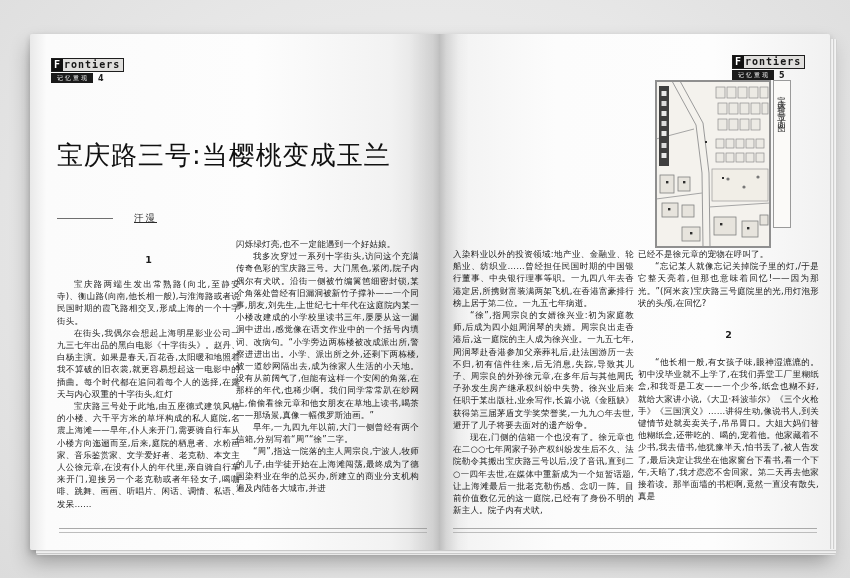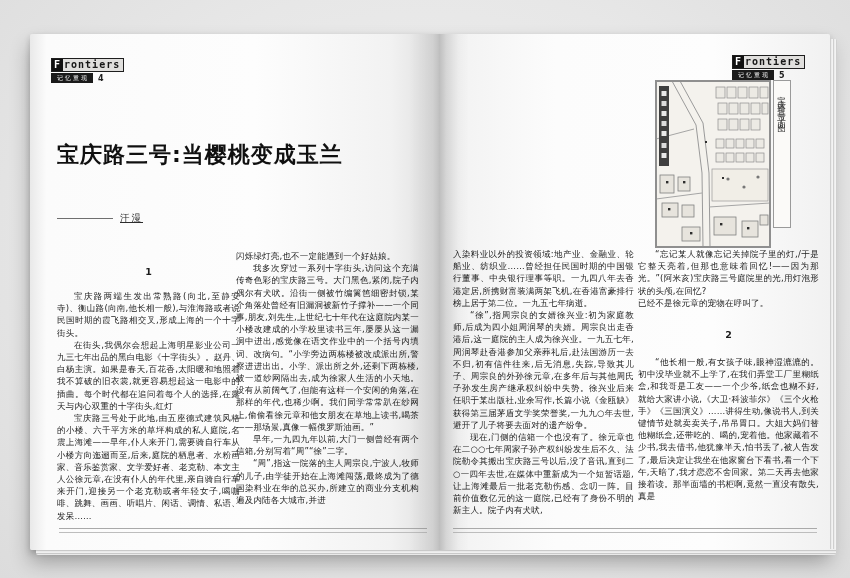--- a/index.html
+++ b/index.html
@@ -58,31 +58,31 @@
   .logo-row{display:flex;align-items:center;margin-top:1px;}
   .logo-sub{
     background:#1a1a1a;color:#f0f0f0;
     font-size:6px;line-height:8px;letter-spacing:2px;padding:1px 4px 1px 6px;
   }
   .pageno{font-size:8px;font-weight:bold;color:#222;margin-left:5px;}
 
   
   .title{
     position:absolute;left:27px;top:106px;margin:0;width:360px;
-    font-size:22px;line-height:30px;font-weight:bold;color:#101010;
+    font-size:26px;line-height:30px;font-weight:normal;color:#101010;
     letter-spacing:1px;white-space:nowrap;
   }
   .author{
     position:absolute;left:27px;top:178px;
-    display:flex;align-items:center;gap:7px;
+    display:flex;align-items:center;gap:21px;
     font-size:9.5px;color:#2c2c2c;letter-spacing:2px;text-decoration:underline;
   }
   .author .rule{width:56px;height:1px;background:#6f6f6f;}
 
-  .col{position:absolute;top:216px;height:272px;overflow:hidden;}
+  .col{position:absolute;top:204px;height:272px;overflow:hidden;}
   .col-l1{left:27px;width:183px;}
   .col-l2{left:206px;width:183px;}
   .col-r1{left:14px;width:181px;top:214px;height:276px;}
   .col-r2{left:199px;width:181px;top:214px;height:276px;}
 
   .para{
     margin:0;color:#222;
     font-size:8.5px;line-height:12.2px;
     text-align:justify;letter-spacing:.2px;
   }
@@ -256,22 +256,22 @@
       <div class="col col-r1">
         <div>
             <p class="para">入染料业以外的投资领域:地产业、金融业、轮船业、纺织业……曾经担任民国时期的中国银行董事、中央银行理事等职。一九四八年去香港定居,所携财富装满两架飞机,在香港富豪排行榜上居于第二位。一九五七年病逝。</p>
             <p class="para ind">“徐”,指周宗良的女婿徐兴业:初为家庭教师,后成为四小姐周润琴的夫婿。周宗良出走香港后,这一庭院的主人成为徐兴业。一九五七年,周润琴赴香港参加父亲葬礼后,赴法国游历一去不归,初有信件往来,后无消息,失踪,导致其儿子、周宗良的外孙徐元章,在多年后与其他周氏子孙发生房产继承权纠纷中失势。徐兴业后来任职于某出版社,业余写作,长篇小说《金瓯缺》获得第三届茅盾文学奖荣誉奖,一九九○年去世,避开了儿子将要去面对的遗产纷争。</p>
             <p class="para ind">现在,门侧的信箱一个也没有了。徐元章也在二○○七年周家子孙产权纠纷发生后不久、法院勒令其搬出宝庆路三号以后,没了音讯,直到二○一四年去世,在媒体中重新成为一个短暂话题,让上海滩最后一批老克勒伤感、念叨一阵。目前价值数亿元的这一庭院,已经有了身份不明的新主人。院子内有犬吠,</p>
           </div>
       </div>
 
       <div class="col col-r2">
         <div>
+            <p class="para">已经不是徐元章的宠物在呼叫了。</p>
             <p class="para ind">“忘记某人就像忘记关掉院子里的灯,/于是它整天亮着,但那也意味着回忆!——因为那光。”(阿米亥)宝庆路三号庭院里的光,用灯泡形状的头颅,在回忆?</p>
-            <p class="para">已经不是徐元章的宠物在呼叫了。</p>
           </div>
         <div class="sec sec2">2</div>
         <div>
             <p class="para ind">“他长相一般,有女孩子味,眼神湿漉漉的。初中没毕业就不上学了,在我们弄堂工厂里糊纸盒,和我哥是工友——一个少爷,纸盒也糊不好,就给大家讲小说,《大卫·科波菲尔》《三个火枪手》《三国演义》……讲得生动,像说书人,到关键情节处就卖卖关子,吊吊胃口。大姐大妈们替他糊纸盒,还带吃的、喝的,宠着他。他家藏着不少书,我去借书,他犹豫半天,怕书丢了,被人告发了,最后决定让我坐在他家窗台下看书,看一个下午,天暗了,我才恋恋不舍回家。第二天再去他家接着读。那半面墙的书柜啊,竟然一直没有散失,真是</p>
           </div>
       </div>
 
       <div class="footer-rule fr-right"></div>
     </div>
 

